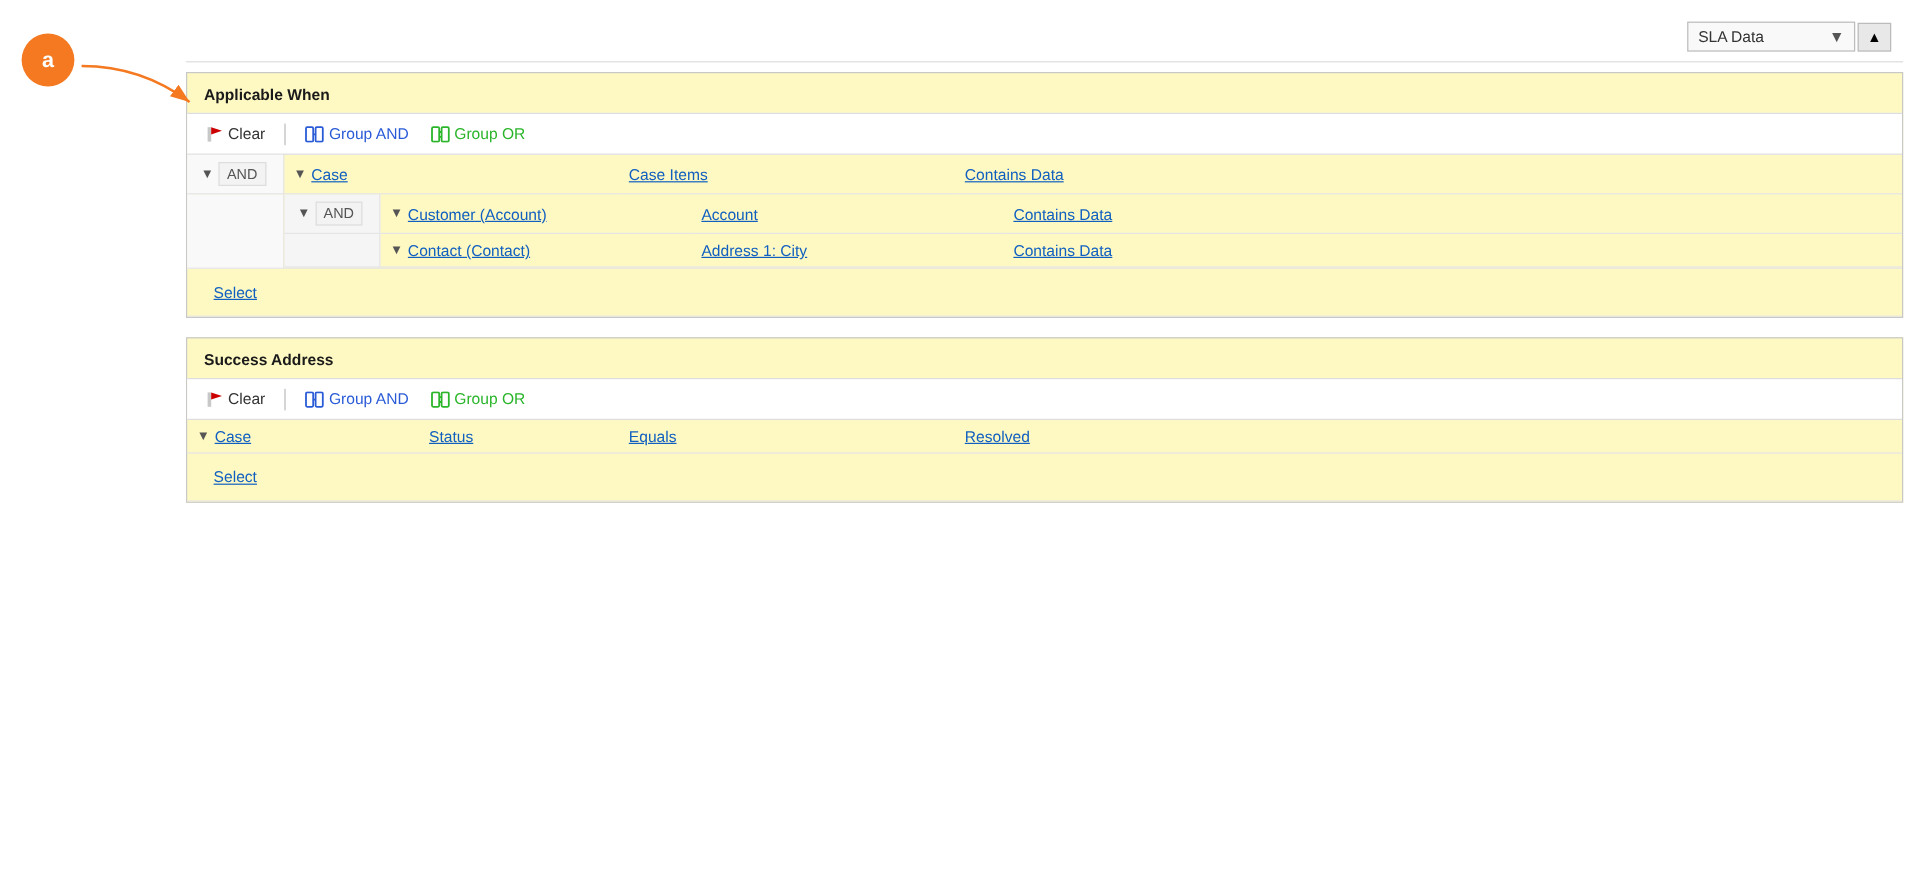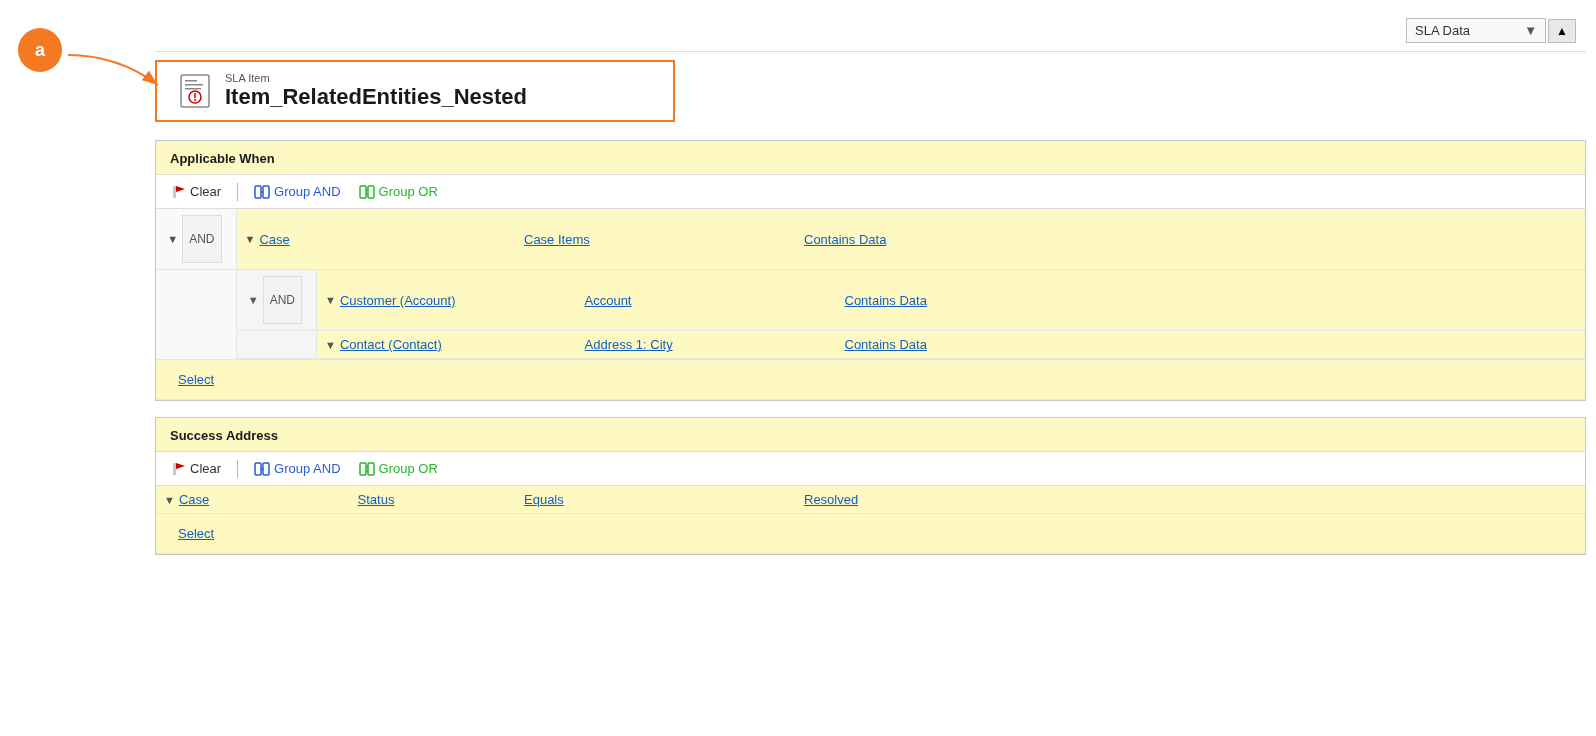--- a/index.html
+++ b/index.html
@@ -155,21 +155,21 @@
 
     .conditions-table .link-cell a {
       color: #1160c0;
       text-decoration: underline;
       cursor: pointer;
     }
 
     .and-badge {
       background: #f3f3f3;
       border: 1px solid #ddd;
-      padding: 16px 6px;
+      padding: 2px 6px;
       font-size: 12px;
       color: #555;
       white-space: nowrap;
     }
 
     .chevron-btn {
       color: #555;
       cursor: pointer;
       font-size: 11px;
       margin-right: 4px;
@@ -222,38 +222,20 @@
     
     <div class="top-bar">
       <div class="sla-items-dropdown">
         <span>SLA Data</span>
         <span style="margin-left:8px; color:#555;">▼</span>
       </div>
       <button class="arrow-btn" style="margin-left:2px; background:#e8e8e8; border:1px solid #bbb; padding:4px 7px; cursor:pointer; font-size:12px;">▲</button>
     </div>
 
     
-    <div class="header-card">
-      <div class="record-icon">
-
-        <svg width="32" height="36" viewBox="0 0 32 36">
-          <rect x="2" y="2" width="28" height="32" rx="2" fill="#fff" stroke="#888" stroke-width="1.5"></rect>
-          <rect x="6" y="7" width="12" height="1.5" fill="#888"></rect>
-          <rect x="6" y="11" width="18" height="1.5" fill="#888"></rect>
-          <rect x="6" y="15" width="16" height="1.5" fill="#888"></rect>
-          <circle cx="16" cy="24" r="6" fill="none" stroke="#c00" stroke-width="1.5"></circle>
-          <line x1="16" y1="20" x2="16" y2="25" stroke="#c00" stroke-width="1.5"></line>
-          <circle cx="16" cy="27" r="1" fill="#c00"></circle>
-        </svg>
-      </div>
-      <div class="record-info">
-        <div class="subtitle">SLA Item</div>
-        <div class="title">Item_RelatedEntities_Nested</div>
-      </div>
-    </div>
 
     
     <div class="section">
       <div class="section-title">Applicable When</div>
 
       <div class="toolbar">
         <button class="toolbar-btn">
 
           <svg width="14" height="14" viewBox="0 0 14 14">
             <rect x="1" y="1" width="3" height="12" fill="#c8c8c8"></rect>

